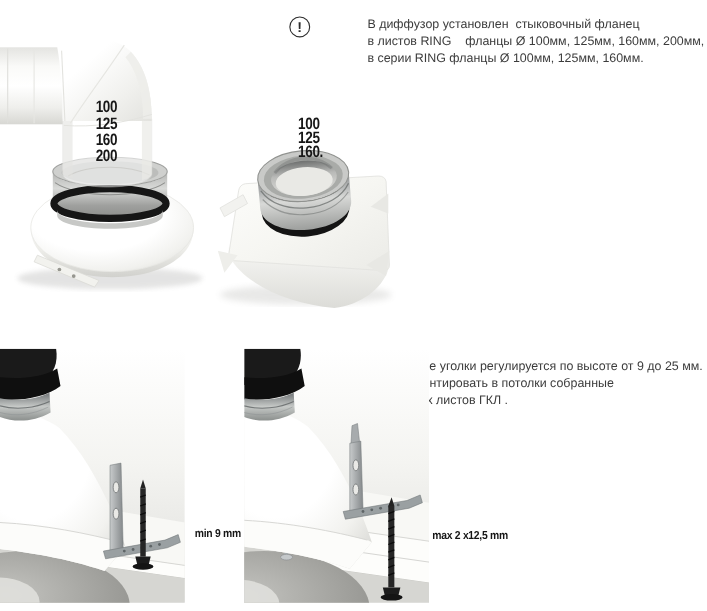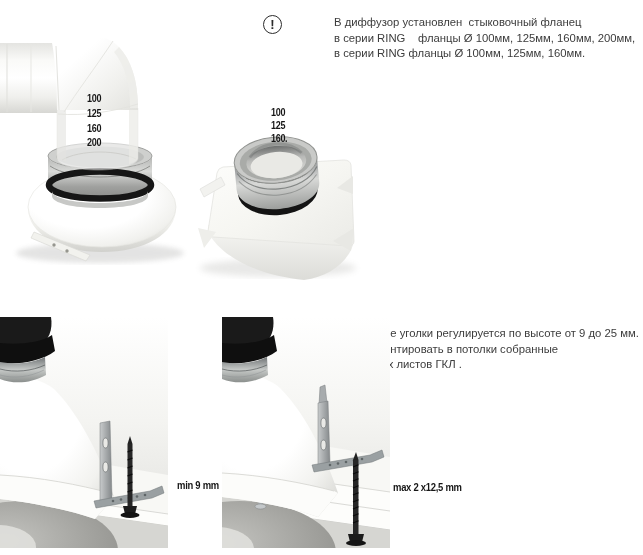--- a/index.html
+++ b/index.html
@@ -10,37 +10,37 @@
   .abs{position:absolute;}
   
   .note{color:#3c3c3c;font-size:11.3px;line-height:15.6px;}
   .note .line{display:block;white-space:pre-wrap;padding-left:35px;}
   .info-icon{
     width:19px;height:19px;border:1.7px solid #2c2c2c;border-radius:50%;
     color:#2c2c2c;font-weight:bold;font-size:13px;line-height:18px;text-align:center;
     box-sizing:border-box;
   }
   
-  .sizes{color:#171717;font-weight:bold;font-size:11px;letter-spacing:-0.4px;}
+  .sizes{color:#171717;font-weight:bold;font-size:15px;letter-spacing:-0.4px;}
   .sizes .sz{display:block;transform:scaleX(0.82);transform-origin:0 0;}
   .sizes.ring .sz{line-height:14.8px;}
   .sizes.frame .sz{line-height:13px;}
   
   .mlabel{
     color:#161616;font-weight:bold;font-size:10.5px;letter-spacing:-0.3px;
     transform:scaleX(0.9);transform-origin:0 50%;white-space:nowrap;
   }
 </style>
 </head>
 <body>
 
 <div class="abs info-icon" style="left:263px;top:15px;">!</div>
 <div class="abs note" style="left:299px;top:15px;width:344px;">
   <span class="line">В диффузор установлен  стыковочный фланец</span>
-  <span class="line">в серии RING    фланцы Ø 100мм, 125мм, 160мм, 200мм,</span>
+  <span class="line">в листов RING    фланцы Ø 100мм, 125мм, 160мм, 200мм,</span>
   <span class="line">в серии RING фланцы Ø 100мм, 125мм, 160мм.</span>
 </div>
 
 <svg class="abs" style="left:0;top:8px;" width="200" height="265" viewBox="0 0 200 265">
   <defs>
     <linearGradient id="pipeV" x1="0" y1="0" x2="0" y2="1">
       <stop offset="0" stop-color="#e4e4e1"></stop>
         <stop offset="0.25" stop-color="#fafaf8"></stop>
       <stop offset="0.5" stop-color="#ffffff"></stop>
         <stop offset="0.78" stop-color="#efefec"></stop>

